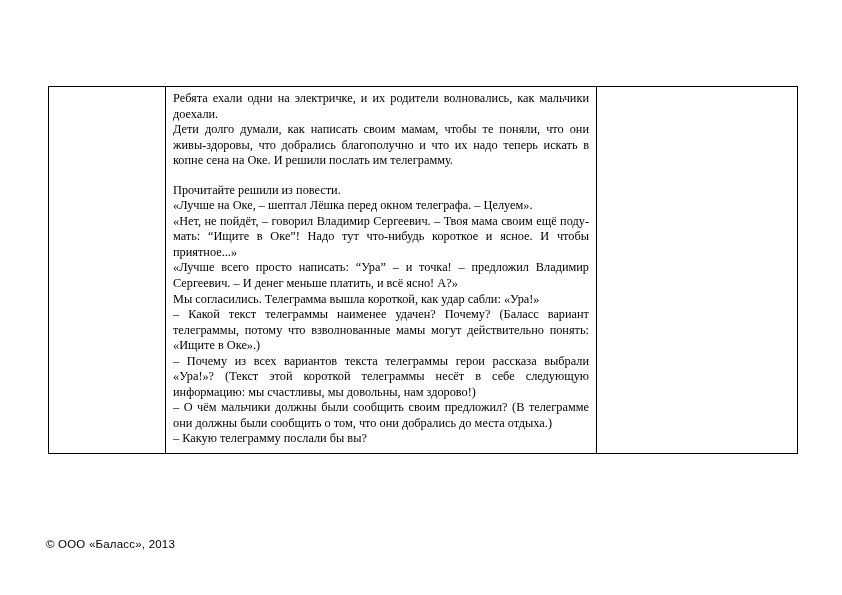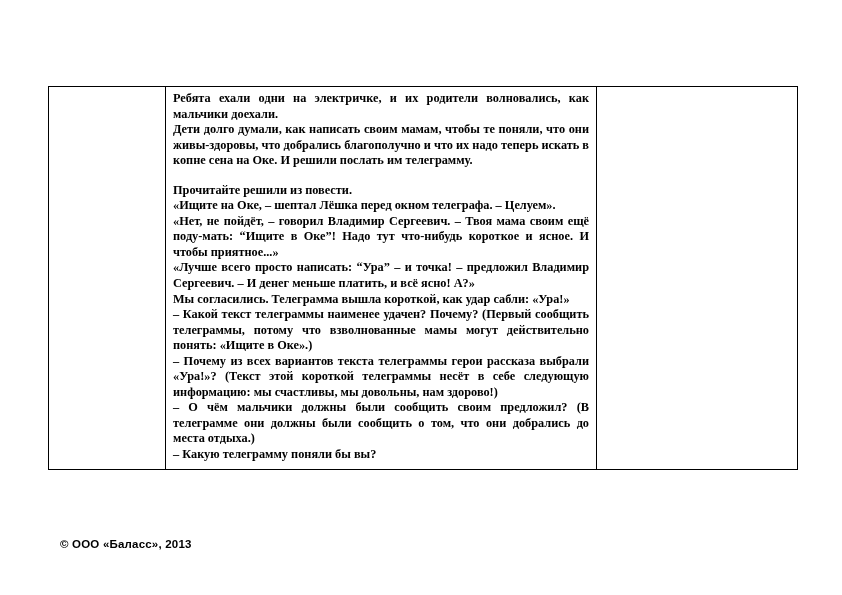--- a/index.html
+++ b/index.html
@@ -30,45 +30,45 @@
     width: 746px;
     border-collapse: collapse;
     table-layout: fixed;
   }
   .doc-table td {
     border: 1px solid #000000;
     vertical-align: top;
     padding: 0;
   }
   .col-left { width: 116px; }
-  .col-mid  { width: 430px; font-weight: bold; }
+  .col-mid  { width: 430px; }
   .col-right{ width: 200px; }
 
   .cell-inner {
     padding: 4px 7px 6px 7px;
     font-size: 12.3px;
     line-height: 1.265;
     text-align: justify;
     text-justify: inter-word;
     hyphens: manual;
   }
   .cell-inner p {
     margin: 0;
     text-indent: 0;
   }
   .cell-inner p.gap {
     height: 14px;
   }
   .footer {
     position: absolute;
-    left: 60px;
+    left: 46px;
     top: 538px;
     font-family: "Liberation Sans", sans-serif;
     font-size: 11.5px;
-    font-weight: bold;
+    font-weight: normal;
     letter-spacing: 0.2px;
     color: #000000;
     text-align: right;
   }
 </style>
 </head>
 <body>
 
 <div class="page">
 
@@ -77,28 +77,28 @@
         <tr>
       <td class="col-left">
         <div class="cell-inner"></div>
       </td>
       <td class="col-mid">
         <div class="cell-inner">
           <p>Ребята ехали одни на электричке, и их родители волновались, как мальчики доехали.</p>
           <p>Дети долго думали, как написать своим мамам, чтобы те поняли, что они живы-здоровы, что добрались благополучно и что их надо теперь искать в копне сена на Оке. И решили послать им телеграмму.</p>
           <p class="gap"></p>
           <p>Прочитайте решили из повести.</p>
-          <p>«Ищите на Оке, – шептал Лёшка перед окном телеграфа. – Целуем».</p>
+          <p>«Лучше на Оке, – шептал Лёшка перед окном телеграфа. – Целуем».</p>
           <p>«Нет, не пойдёт, – говорил Владимир Сергеевич. – Твоя мама своим ещё поду-мать: “Ищите в Оке”! Надо тут что-нибудь короткое и ясное. И чтобы приятное...»</p>
           <p>«Лучше всего просто написать: “Ура” – и точка! – предложил Владимир Сергеевич. – И денег меньше платить, и всё ясно! А?»</p>
           <p>Мы согласились. Телеграмма вышла короткой, как удар сабли: «Ура!»</p>
-          <p>– Какой текст телеграммы наименее удачен? Почему? (Первый сообщить телеграммы, потому что взволнованные мамы могут действительно понять: «Ищите в Оке».)</p>
+          <p>– Какой текст телеграммы наименее удачен? Почему? (Баласс вариант телеграммы, потому что взволнованные мамы могут действительно понять: «Ищите в Оке».)</p>
           <p>– Почему из всех вариантов текста телеграммы герои рассказа выбрали «Ура!»? (Текст этой короткой телеграммы несёт в себе следующую информацию: мы счастливы, мы довольны, нам здорово!)</p>
           <p>– О чём мальчики должны были сообщить своим предложил? (В телеграмме они должны были сообщить о том, что они добрались до места отдыха.)</p>
-          <p>– Какую телеграмму поняли бы вы?</p>
+          <p>– Какую телеграмму послали бы вы?</p>
         </div>
       </td>
       <td class="col-right">
         <div class="cell-inner"></div>
       </td>
     </tr>
   </tbody>
     </table>
 
   <div class="footer">© ООО «Баласс», 2013</div>

